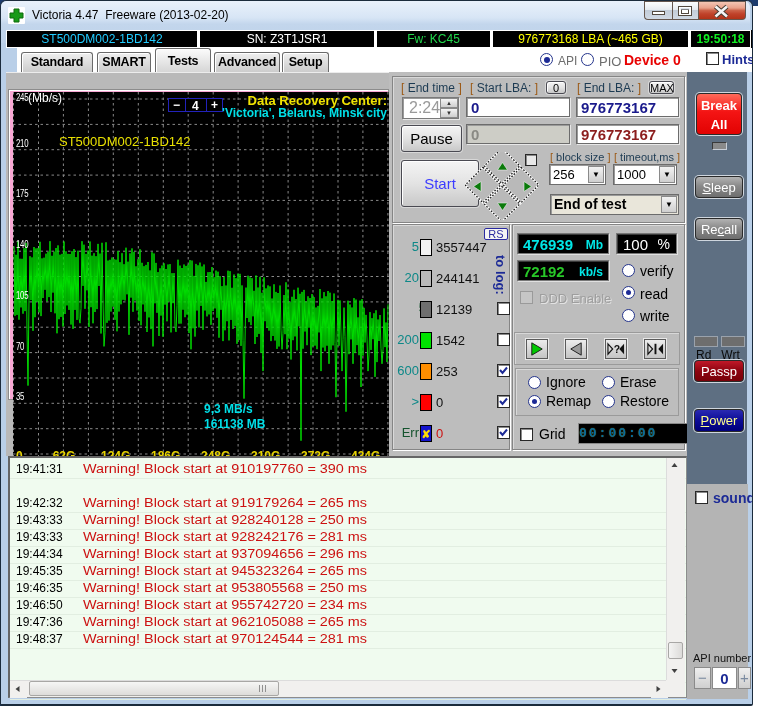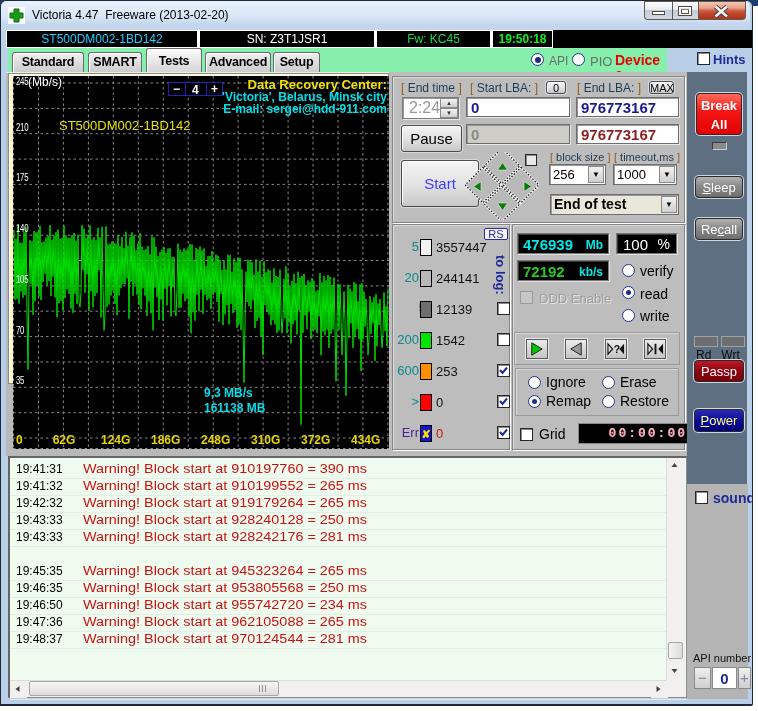--- a/index.html
+++ b/index.html
@@ -10,25 +10,25 @@
 #win{left:0;top:0;width:753px;height:706px;background:#b9cfe8;border:1px solid #1b2b3c;border-bottom-width:2px;border-radius:6px 6px 2px 2px;overflow:hidden;}
 #titlebar{left:0;top:0;width:749px;height:42px;border-radius:6px 6px 0 0;background:linear-gradient(#e9f1fb 0%,#d7e5f5 40%,#c3d6ec 55%,#bed2ea 100%);}
 #title-icon{left:7px;top:6px;width:17px;height:17px;background:#fff;border-radius:1px;}
 #title-text{left:31px;top:7px;font-size:12px;color:#000;}
 .capbtn{top:0;height:19px;border:1px solid #65564e;background:linear-gradient(#fdfefe 0%,#e6ebf0 45%,#c3cdd9 50%,#d0d9e4 100%);}
 #btn-min{left:643px;width:28px;border-radius:0 0 0 4px;border-right:none;}
 #btn-max{left:671px;width:27px;}
 #btn-close{left:698px;width:47px;border-radius:0 0 4px 0;border-left:none;background:linear-gradient(#f4c6b4 0%,#e9a18a 35%,#cc6248 50%,#c0422a 70%,#b23318 100%);}
 #infobar{left:5px;top:29px;width:746px;height:18px;background:#000;display:flex;font-size:12px;line-height:17px;text-align:center;}
 #infobar .seg{border:1px solid #fff;border-left:2px solid #fff;height:18px;white-space:nowrap;overflow:hidden;}
-#tabrow{left:7px;top:47px;width:659px;height:24px;background:#86efac;}
+#tabrow{left:16px;top:47px;width:740px;height:24px;background:#ffffff;}
 .tab{top:4px;height:20px;background:linear-gradient(#efefef,#cccccc);border:1px solid #6a6a6a;border-bottom:none;border-radius:3px 3px 0 0;box-shadow:inset 1px 1px 0 #fff;font-size:12.5px;font-weight:bold;text-align:center;line-height:19px;color:#000;letter-spacing:-0.2px;}
 .tab.sel{top:0px;height:24px;background:linear-gradient(#fbfbfb,#d6d6d6);line-height:24px;z-index:5;}
 #main{left:5px;top:71px;width:681px;height:384px;background:#b9b9b9;box-shadow:inset 0 1px 0 #ececec;}
-#graphwrap{left:2px;top:1px;width:381px;height:311px;background:#fef9c3;border:1px solid #8c8c8c;box-shadow:inset 1px 1px 0 #fff;}
+#graphwrap{left:2px;top:17px;width:381px;height:311px;background:#f9a8d4;border:1px solid #8c8c8c;box-shadow:inset 1px 1px 0 #fff;}
 #graph{left:4px;top:2px;width:376px;height:373px;background:#000;}
 #ctl{left:383px;top:0px;width:298px;height:384px;background:#bdbdbd;}
 .gb{border:1px solid #858585;box-shadow:1px 1px 0 #ffffff, inset 1px 1px 0 #d9d9d9;}
 .lbl{font-size:12px;color:#1c3a52;white-space:nowrap;}
 .lbl b{color:#9c5a16;font-weight:normal;}
 .inp{background:#fff;border:1px solid #6c6c6c;box-shadow:inset 1px 1px 0 #9a9a9a, 1px 1px 0 #e8e8e8;font-weight:bold;font-size:15px;color:#1a1a8c;padding:1px 0 0 4px;}
 .btn{background:linear-gradient(#f4f4f4 0%,#e3e3e3 50%,#c8c8c8 100%);border:1px solid #4a4a52;border-radius:3px;box-shadow:inset 1px 1px 0 #ffffff,0 0 0 1px #d8d8d8;text-align:center;color:#000;}
 .drop{background:#fff;border:1px solid #6c6c6c;box-shadow:inset 1px 1px 0 #9a9a9a;font-size:13px;padding:2px 0 0 3px;}
 .droparr{position:absolute;right:1px;top:1px;bottom:1px;width:16px;background:linear-gradient(#f2f2f2,#cfcfcf);border:1px solid #8a8a8a;text-align:center;font-size:8px;color:#000;line-height:16px;}
 .cb{width:13px;height:13px;background:#fff;border:1px solid #282828;box-shadow:inset 1px 1px 0 #8a8a8a;}
@@ -75,20 +75,21 @@
   <div class="ab capbtn" id="btn-close">
       <svg width="45" height="18">
         <path d="M16.5 4.5 L28 14.5 M28 4.5 L16.5 14.5" stroke="#463c32" stroke-width="4.5" fill="none"></path>
         <path d="M16.5 4.5 L28 14.5 M28 4.5 L16.5 14.5" stroke="#f4f4f4" stroke-width="2.6"></path>
       </svg>
     </div>
   <div class="ab" id="infobar">
     <div class="seg" style="width:192px;color:#22ccff;border-left:1px solid #fff;">ST500DM002-1BD142</div>
     <div class="seg" style="width:177px;color:#fff;">SN: Z3T1JSR1</div>
     <div class="seg" style="width:116px;color:#21d84c;">Fw: KC45</div>
+    <div class="seg" style="width:198px;color:#ffff02;">976773168 LBA (~465 GB)</div>
     <div class="seg" style="width:62px;color:#11ef22;font-weight:bold;">19:50:18</div>
   </div>
   <div class="ab" id="tabrow">
     <div class="ab tab" style="left:4px;width:72px;">Standard</div>
     <div class="ab tab" style="left:80px;width:54px;">SMART</div>
     <div class="ab tab sel" style="left:138px;width:56px;">Tests</div>
     <div class="ab tab" style="left:197px;width:66px;">Advanced</div>
     <div class="ab tab" style="left:265px;width:47px;">Setup</div>
     <div class="ab radio" style="left:523px;top:5px;"></div>
     <div class="ab" style="left:527px;top:9px;width:6px;height:6px;border-radius:50%;background:#1c2a96;"></div>
@@ -158,21 +159,20 @@
 <div class="ab" style="left:155px;top:6px;width:55px;height:14px;border:1px solid #2222bb;background:#000;color:#fff;font-size:12px;font-weight:bold;">
             <span style="position:absolute;left:4px;top:-1px;">−</span>
             <span style="position:absolute;left:23px;top:0px;">4</span>
             <span style="position:absolute;left:42px;top:-1px;">+</span>
             <span style="position:absolute;left:16px;top:0px;width:1px;height:12px;background:#2222bb;"></span>
             <span style="position:absolute;left:37px;top:0px;width:1px;height:12px;background:#2222bb;"></span>
           </div>
 <div class="ab" style="left:46px;top:42px;font-size:13px;color:#e8e002;">ST500DM002-1BD142</div>
 <div class="ab" style="right:2px;top:1px;font-size:13px;font-weight:bold;color:#f0e202;">Data Recovery Center:</div>
 <div class="ab" style="right:2px;top:14px;font-size:12px;font-weight:bold;color:#00e0e8;">'Victoria', Belarus, Minsk city</div>
-<div class="ab" style="right:2px;top:26px;font-size:12px;font-weight:bold;color:#00e0e8;">E-mail: sergei@hdd-911.com</div>
 <div class="ab" style="left:191px;top:310px;font-size:12px;font-weight:bold;color:#00dfe8;">9,3 MB/s</div>
 <div class="ab" style="left:191px;top:325px;font-size:12px;font-weight:bold;color:#00dfe8;">161138 MB</div>
         </div>
       </div>
     <div class="ab" id="ctl">
         <div class="ab gb" style="left:3px;top:4px;width:293px;height:147px;"></div>
 <div class="ab lbl" style="left:12px;top:9px;"><b>[</b> End time <b>]</b></div>
 <div class="ab lbl" style="left:81px;top:9px;"><b>[</b> Start LBA: <b>]</b></div>
 <div class="ab btn" style="left:157px;top:9px;width:20px;height:13px;font-size:11px;line-height:12px;">0</div>
 <div class="ab lbl" style="left:188px;top:9px;"><b>[</b> End LBA: <b>]</b></div>
@@ -235,21 +235,21 @@
           </svg>
         </div>
 <div class="ab" style="left:8px;top:322px;width:22px;text-align:right;font-size:13px;color:#0c8888;">&gt;</div>
 <div class="ab" style="left:31px;top:322px;width:12px;height:17px;background:#ff0000;border:1px solid #000;"></div>
 <div class="ab" style="left:47px;top:323px;font-size:13px;color:#111;">0</div>
 <div class="ab cb" style="left:108px;top:323px;">
           <svg width="11" height="11">
             <path d="M2 5 L4.5 8 L9 2.5" stroke="#1c2a96" stroke-width="2" fill="none"></path>
           </svg>
         </div>
-<div class="ab" style="left:8px;top:353px;width:22px;text-align:right;font-size:13px;color:#4c1d95;">Err</div>
+<div class="ab" style="left:8px;top:353px;width:22px;text-align:right;font-size:13px;color:#14532d;">Err</div>
 <div class="ab" style="left:31px;top:353px;width:12px;height:17px;background:#1414cc;border:1px solid #000;color:#ffe000;font-size:11px;font-weight:bold;text-align:center;line-height:16px;">✘</div>
 <div class="ab" style="left:47px;top:354px;font-size:13px;color:#cc1111;">0</div>
 <div class="ab cb" style="left:108px;top:354px;">
           <svg width="11" height="11">
             <path d="M2 5 L4.5 8 L9 2.5" stroke="#1c2a96" stroke-width="2" fill="none"></path>
           </svg>
         </div>
 <div class="ab" style="left:119px;top:183px;font-size:13px;font-weight:bold;color:#1c2a96;transform:rotate(90deg);transform-origin:0 0;white-space:nowrap;">to log:</div>
 <div class="ab gb" style="left:123px;top:152px;width:173px;height:226px;"></div>
 <div class="ab blackdisp" style="left:128px;top:161px;width:92px;height:21px;">
@@ -303,21 +303,21 @@
 <div class="ab" style="left:157px;top:302px;font-size:14px;color:#000;">Ignore</div>
 <div class="ab radio" style="left:213px;top:304px;"></div>
 <div class="ab" style="left:231px;top:302px;font-size:14px;color:#000;">Erase</div>
 <div class="ab radio" style="left:139px;top:323px;"></div>
 <div class="ab" style="left:143px;top:327px;width:5px;height:5px;border-radius:50%;background:#1c2a96;"></div>
 <div class="ab" style="left:157px;top:321px;font-size:14px;color:#000;">Remap</div>
 <div class="ab radio" style="left:213px;top:323px;"></div>
 <div class="ab" style="left:231px;top:321px;font-size:14px;color:#000;">Restore</div>
 <div class="ab cb" style="left:131px;top:356px;"></div>
 <div class="ab" style="left:150px;top:354px;font-size:14px;color:#000;">Grid</div>
-<div class="ab" style="left:189px;top:351px;width:110px;height:21px;background:#000;border:1px solid #888;color:#f9a8d4;font-size:13px;font-weight:bold;letter-spacing:2px;text-align:right;line-height:20px;font-family:'Liberation Mono',monospace;text-shadow:0 0 1px #887f00;">00:00:00</div>
+<div class="ab" style="left:189px;top:351px;width:110px;height:21px;background:#000;border:1px solid #888;color:#0369a1;font-size:13px;font-weight:bold;letter-spacing:2px;text-align:left;line-height:20px;font-family:'Liberation Mono',monospace;text-shadow:0 0 1px #887f00;">00:00:00</div>
       </div>
   </div>
   <div class="ab" id="sidebar">
       <div class="ab sideb" style="left:9px;top:21px;width:46px;height:42px;background:linear-gradient(#ff6a5a,#f41414 45%,#e20202);font-weight:bold;line-height:19px;padding-top:2px;">Break<br>All</div>
 <div class="ab" style="left:25px;top:70px;width:15px;height:8px;background:#8a8a8a;border:1px solid #c9cfd8;border-top-color:#3a3a3a;border-left-color:#3a3a3a;"></div>
 <div class="ab sideb" style="left:8px;top:104px;width:48px;height:22px;background:linear-gradient(#b2b2b2,#8a8a8a 45%,#6e6e6e);line-height:21px;"><u>S</u>leep</div>
 <div class="ab sideb" style="left:8px;top:146px;width:48px;height:22px;background:linear-gradient(#b2b2b2,#8a8a8a 45%,#6e6e6e);line-height:21px;">Re<u>c</u>all</div>
 <div class="ab" style="left:7px;top:264px;width:24px;height:11px;background:#6e6e6e;border:1px solid #9aa2ac;"></div>
 <div class="ab" style="left:34px;top:264px;width:24px;height:11px;background:#6e6e6e;border:1px solid #9aa2ac;"></div>
 <div class="ab" style="left:9px;top:276px;font-size:12px;color:#0a0a0a;">Rd&nbsp;&nbsp;&nbsp;Wrt</div>
@@ -330,35 +330,35 @@
 <div class="ab" style="left:6px;top:168px;font-size:11px;color:#111;white-space:nowrap;">API number</div>
 <div class="ab" style="left:7px;top:183px;width:17px;height:22px;background:linear-gradient(#efefef,#cfcfcf);border:1px solid #8a8a8a;color:#7a8aa0;font-size:15px;text-align:center;line-height:20px;">−</div>
 <div class="ab" style="left:25px;top:183px;width:25px;height:22px;background:#fff;border:1px solid #8a8a8a;color:#1c2a96;font-size:15px;font-weight:bold;text-align:center;line-height:21px;">0</div>
 <div class="ab" style="left:51px;top:183px;width:13px;height:22px;background:linear-gradient(#efefef,#cfcfcf);border:1px solid #8a8a8a;color:#7a8aa0;font-size:15px;text-align:center;line-height:20px;">+</div>
     </div>
   <div class="ab" id="logwrap">
       <div class="logrow" style="top:4px;">
         <span class="lt">19:41:31</span>
         <span class="lw">Warning! Block start at 910197760 = 390 ms</span>
       </div>
-<div class="logrow" style="top:21px;">
-        <span class="lt">19:41:32</span>
-        <span class="lw">Warning! Block start at 910199552 = 265 ms</span>
-      </div>
 <div class="logrow" style="top:38px;">
         <span class="lt">19:42:32</span>
         <span class="lw">Warning! Block start at 919179264 = 265 ms</span>
       </div>
 <div class="logrow" style="top:55px;">
         <span class="lt">19:43:33</span>
         <span class="lw">Warning! Block start at 928240128 = 250 ms</span>
       </div>
 <div class="logrow" style="top:72px;">
         <span class="lt">19:43:33</span>
         <span class="lw">Warning! Block start at 928242176 = 281 ms</span>
+      </div>
+<div class="logrow" style="top:89px;">
+        <span class="lt">19:44:34</span>
+        <span class="lw">Warning! Block start at 937094656 = 296 ms</span>
       </div>
 <div class="logrow" style="top:106px;">
         <span class="lt">19:45:35</span>
         <span class="lw">Warning! Block start at 945323264 = 265 ms</span>
       </div>
 <div class="logrow" style="top:123px;">
         <span class="lt">19:46:35</span>
         <span class="lw">Warning! Block start at 953805568 = 250 ms</span>
       </div>
 <div class="logrow" style="top:140px;">

